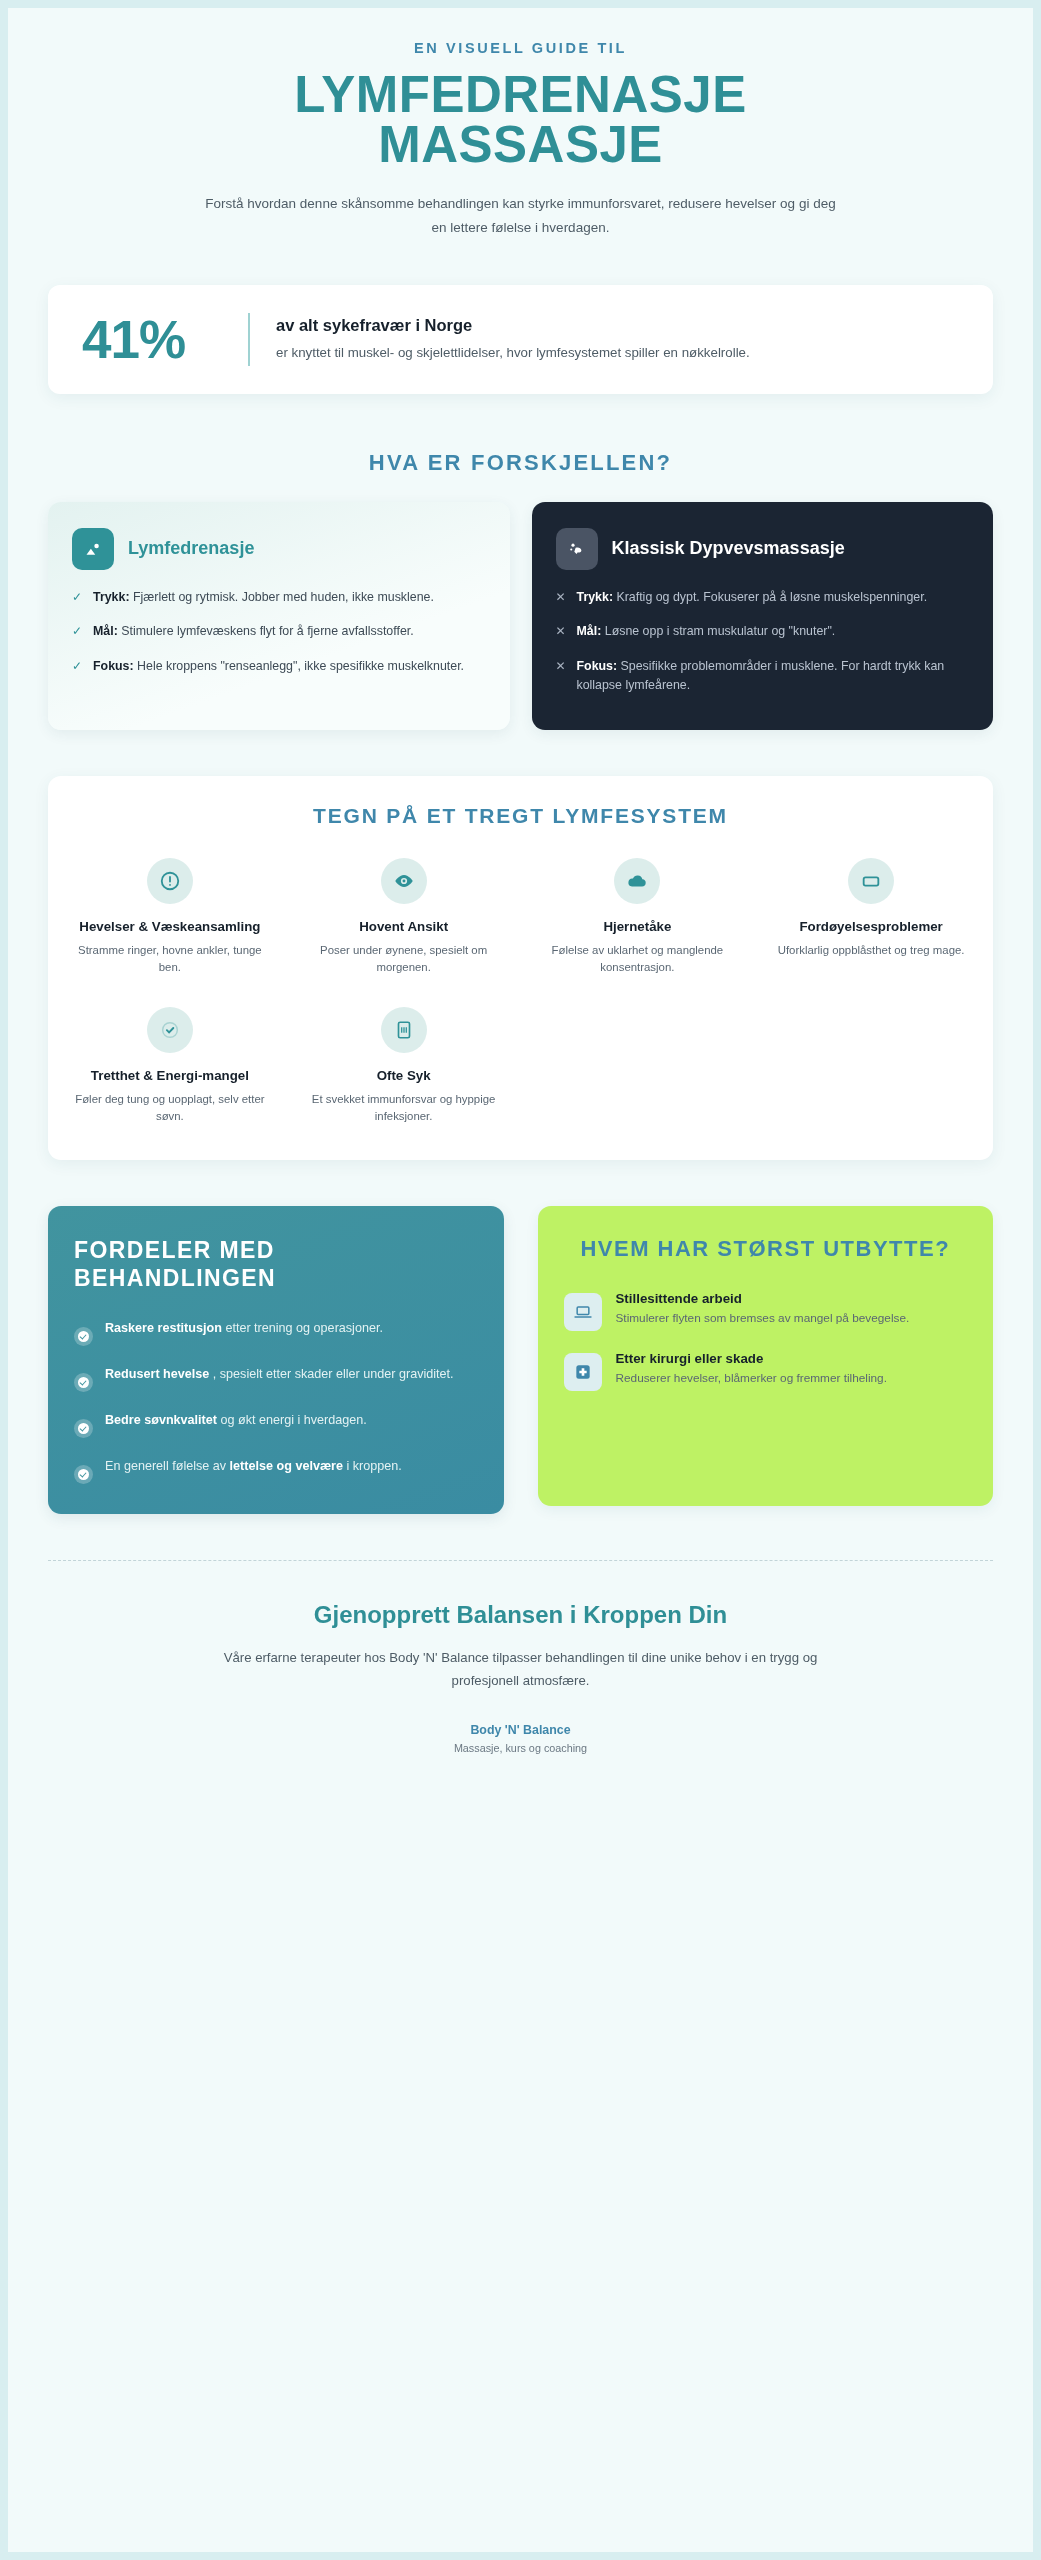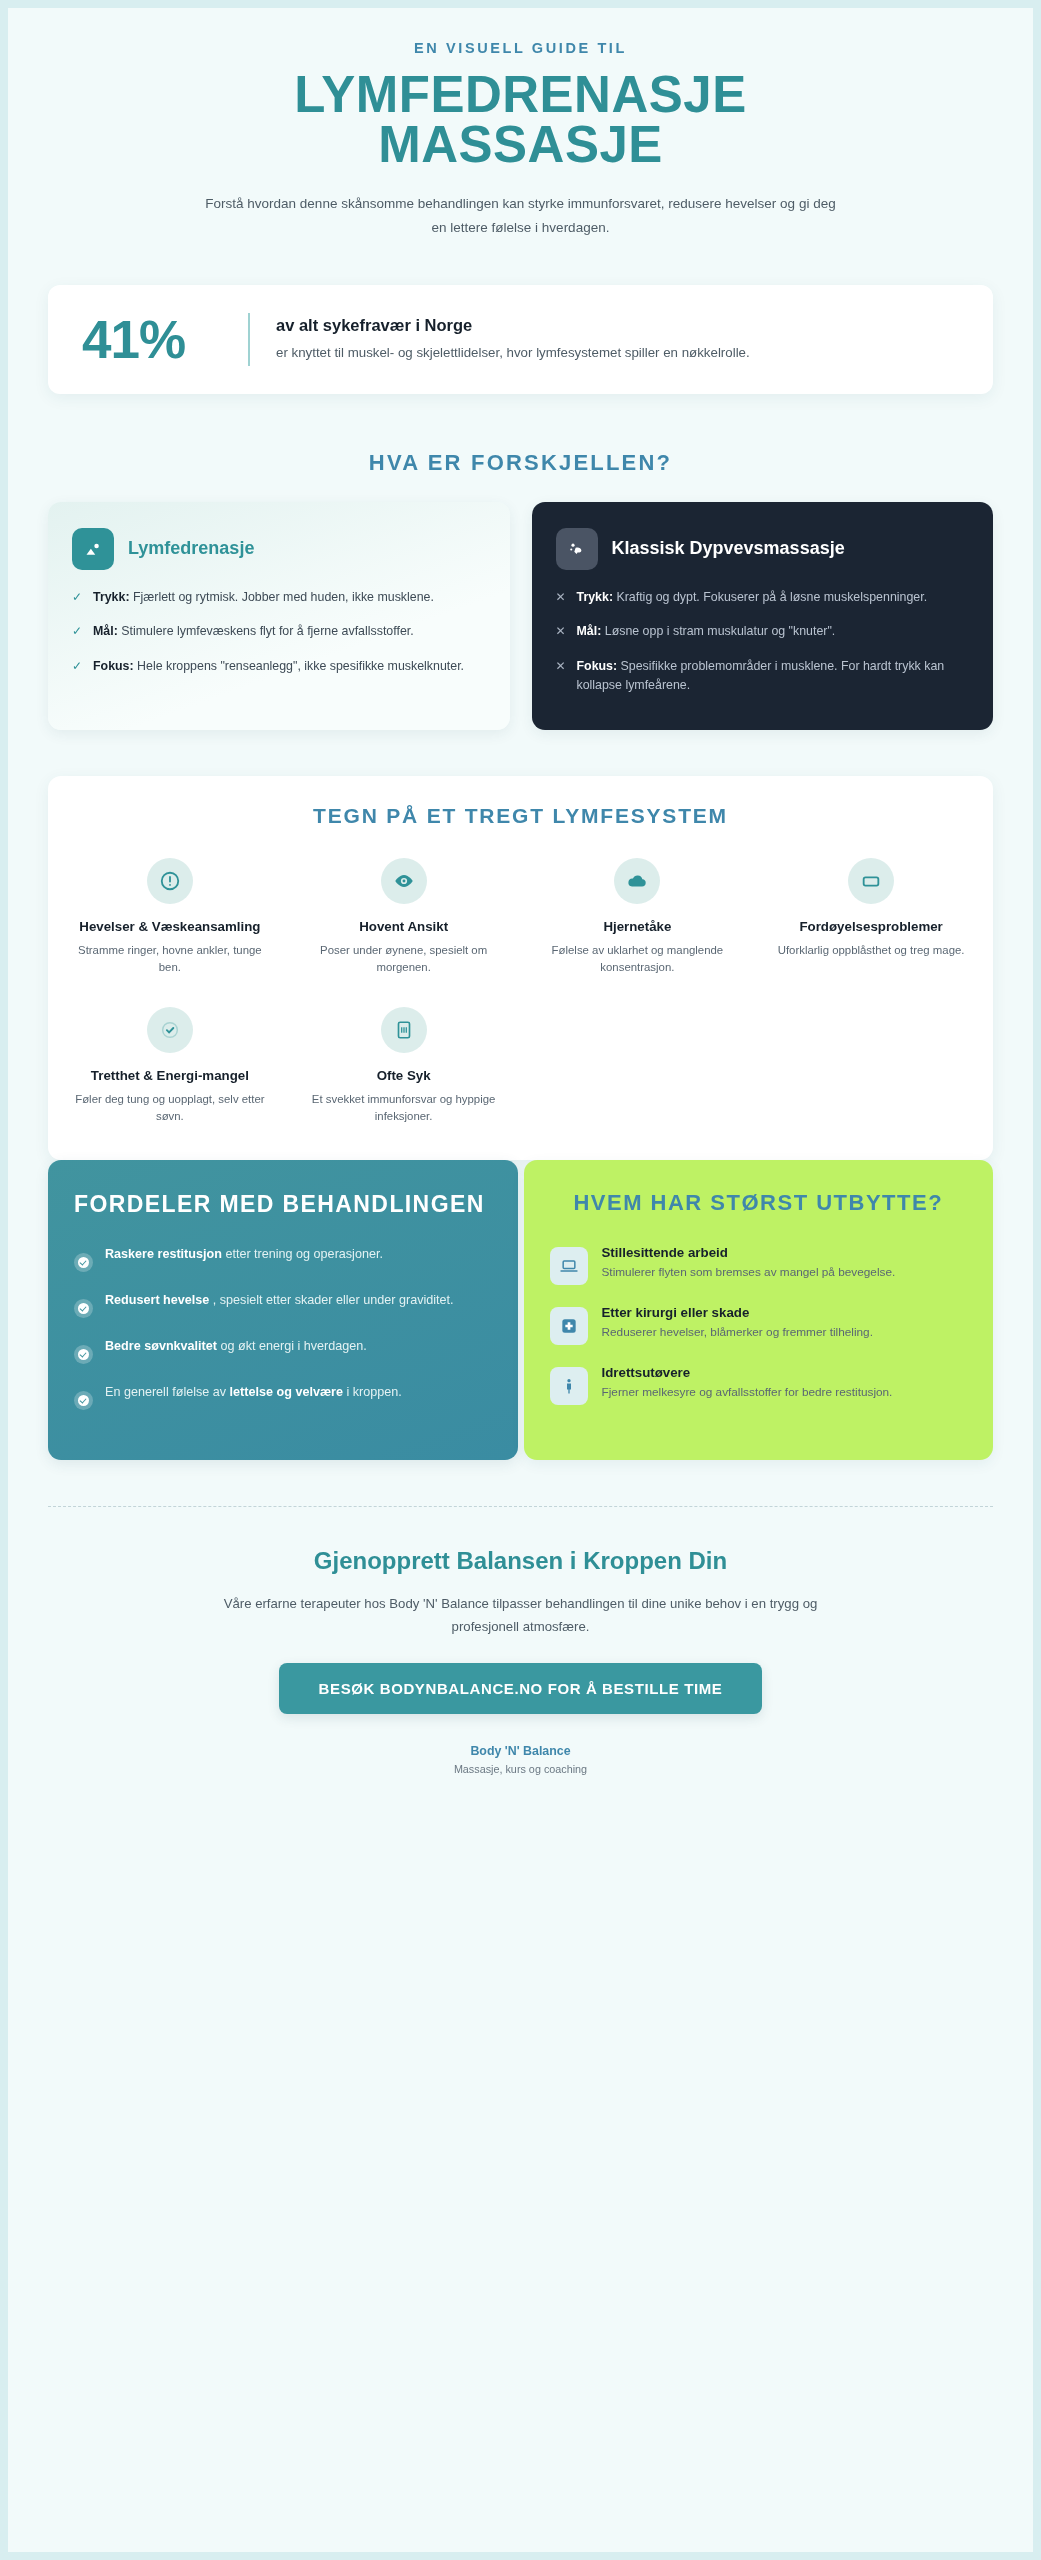--- a/index.html
+++ b/index.html
@@ -206,22 +206,23 @@
     margin-bottom: 5px;
   }
   .symp-p {
     font-size: 11.4px;
     line-height: 1.55;
     color: #5a6773;
   }
 
   
   .bottom {
+    margin-top: 46px;
     display: flex;
-    gap: 6px;
+    gap: 34px;
     align-items: flex-start;
   }
   .ben-card {
     flex: 1;
     border-radius: 13px;
     background: linear-gradient(160deg, #41949f 0%, #3a8ca2 100%);
     padding: 30px 26px 30px;
     box-shadow: 0 4px 14px rgba(35,80,95,0.10);
     min-height: 300px;
   }
@@ -579,38 +580,25 @@
               <rect x="4" y="4" width="16" height="16" rx="3" fill="#3f87ab"></rect>
               <path d="M10.4 7.6h3.2v2.8h2.8v3.2h-2.8v2.8h-3.2v-2.8H7.6v-3.2h2.8z" fill="#fff"></path>
             </svg>
           </div>
           <div>
             <div class="who-h">Etter kirurgi eller skade</div>
             <div class="who-p">Reduserer hevelser, blåmerker og fremmer tilheling.</div>
           </div>
         </div>
 
-        <div class="who-li">
-          <div class="who-ico">
-            <svg width="20" height="20" viewBox="0 0 24 24" fill="#3f87ab">
-              <circle cx="12" cy="5.6" r="2"></circle>
-              <path d="M9.6 9h4.8v7.2h-1.6V21h-1.6v-4.8H9.6z"></path>
-            </svg>
-          </div>
-          <div>
-            <div class="who-h">Idrettsutøvere</div>
-            <div class="who-p">Fjerner melkesyre og avfallsstoffer for bedre restitusjon.</div>
-          </div>
-        </div>
       </div>
     </div>
 
     <div class="rule"></div>
     <div class="cta">
       <div class="cta-h">Gjenopprett Balansen i Kroppen Din</div>
       <div class="cta-p">Våre erfarne terapeuter hos Body 'N' Balance tilpasser behandlingen til dine unike behov i en trygg og profesjonell atmosfære.</div>
-      <button class="cta-btn">BESØK BODYNBALANCE.NO FOR Å BESTILLE TIME</button>
       <div class="brand">Body 'N' Balance</div>
       <div class="brand-sub">Massasje, kurs og coaching</div>
     </div>
 
   </div>
 </div>
 
 </body></html>

